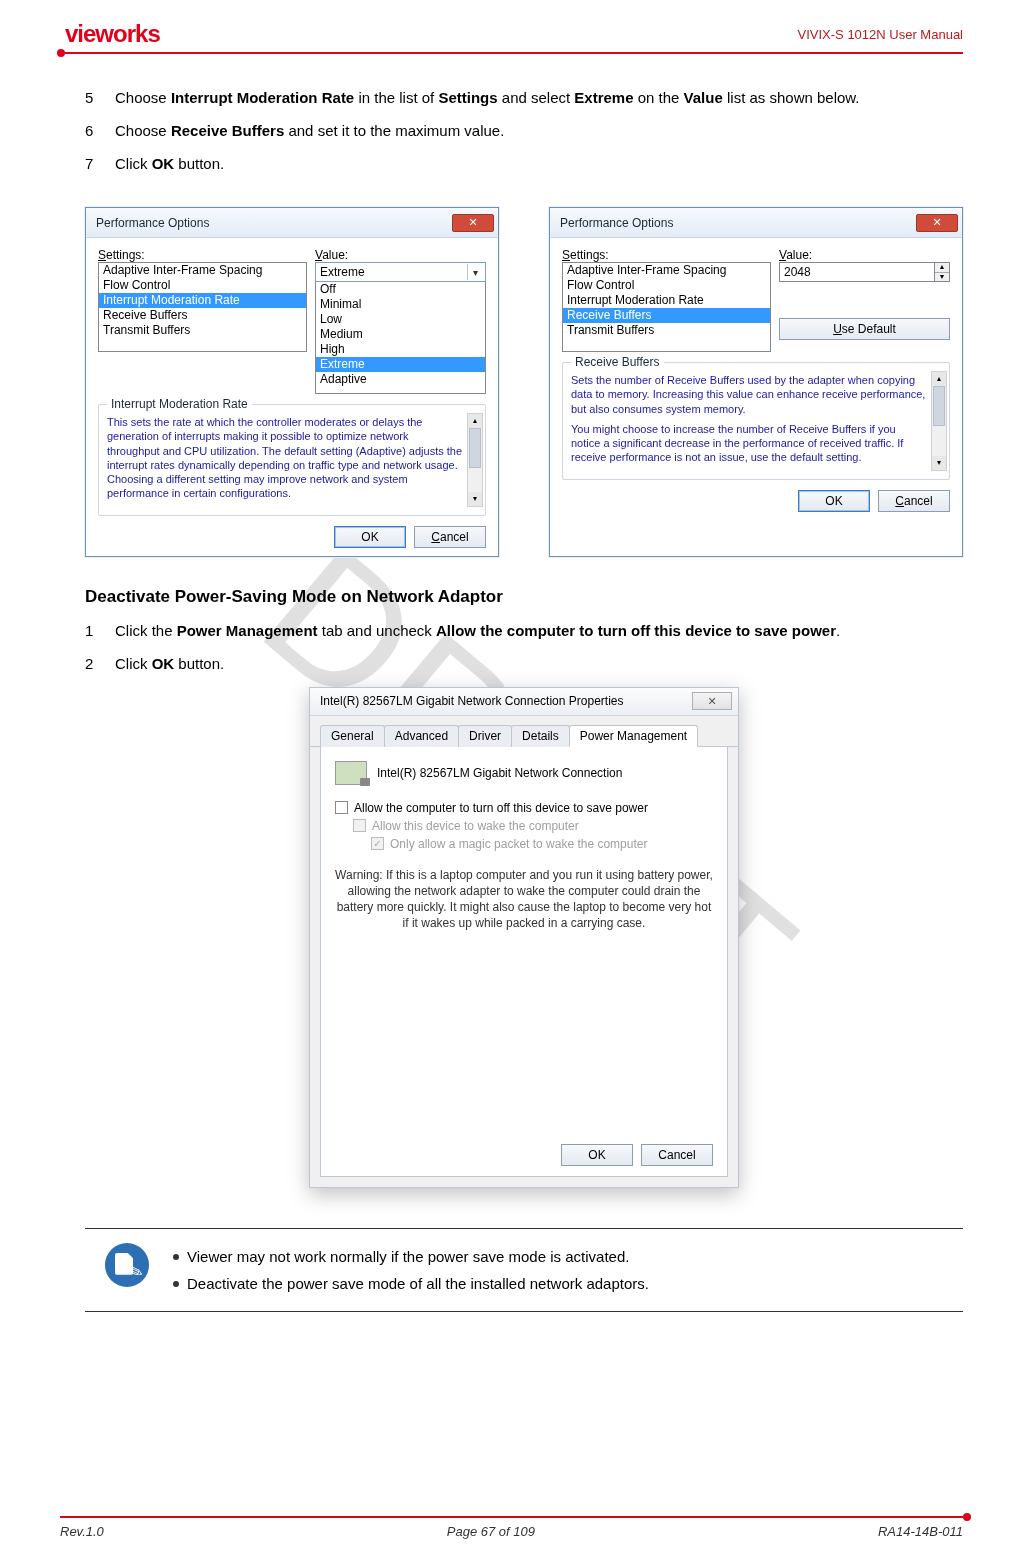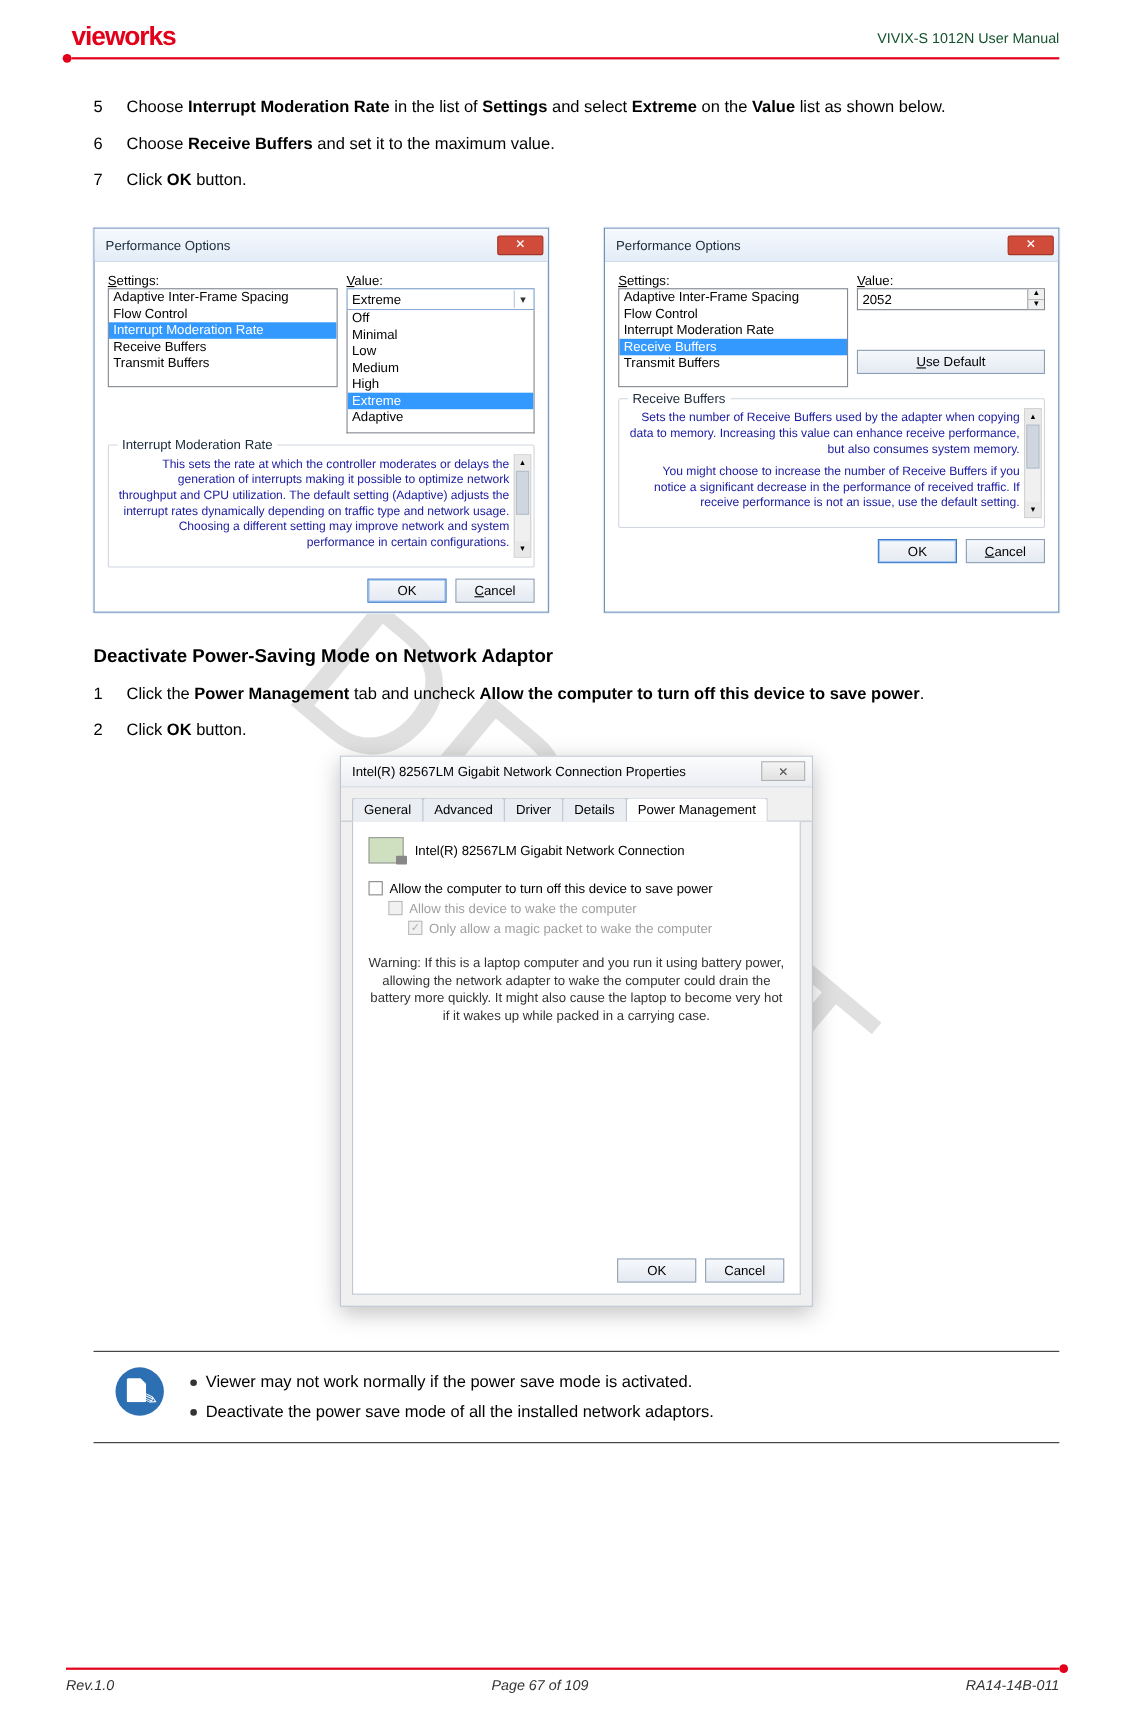--- a/index.html
+++ b/index.html
@@ -24,21 +24,21 @@
     padding-bottom: 4px;
   }
   .logo {
     font-size: 24px;
     font-weight: bold;
     color: #e2001a;
     letter-spacing: -1px;
   }
   .doc-title {
     font-size: 13px;
-    color: #14532d;
+    color: #b91c1c;
   }
   .header-rule {
     height: 2px;
     background: #e2001a;
     position: relative;
     margin-bottom: 30px;
   }
   .header-rule::before {
     content: "";
     position: absolute;
@@ -178,21 +178,21 @@
   }
   .fieldset.with-scroll { padding-right: 22px;}
   .fieldset .legend {
     position: absolute;
     top: -8px; left: 8px;
     background: #fff;
     padding: 0 4px;
     font-size: 12px;
     color: #1a2a3a;
   }
-  .desc-text { color: #1a1aa0; font-size: 11px; line-height: 1.3; text-align: right; }
+  .desc-text { color: #1a1aa0; font-size: 11px; line-height: 1.3; }
   .desc-text p { margin-bottom: 6px; }
   .scrollbar-v {
     position: absolute;
     right: 2px; top: 8px; bottom: 8px;
     width: 16px;
     background: #f0f0f0;
     border: 1px solid #d0d0d0;
     display:flex; flex-direction:column;
   }
   .scrollbar-v .arrow{height:14px; background:#e8e8e8; font-size:8px; text-align:center; line-height:14px;}
@@ -429,21 +429,21 @@
                 <div class="listbox-item">Adaptive Inter-Frame Spacing</div>
                 <div class="listbox-item">Flow Control</div>
                 <div class="listbox-item">Interrupt Moderation Rate</div>
                 <div class="listbox-item sel">Receive Buffers</div>
                 <div class="listbox-item">Transmit Buffers</div>
               </div>
             </div>
             <div class="col-r">
               <div class="lbl"><u>V</u>alue:</div>
               <div class="spinner-wrap">
-                <div class="spinner-input">2052</div>
+                <div class="spinner-input">2048</div>
                 <div class="spinner-btns">
                   <div>▲</div>
                   <div>▼</div>
                 </div>
               </div>
               <div class="use-default"><u>U</u>se Default</div>
             </div>
           </div>
           <div class="fieldset with-scroll">
             <div class="legend">Receive Buffers</div>

